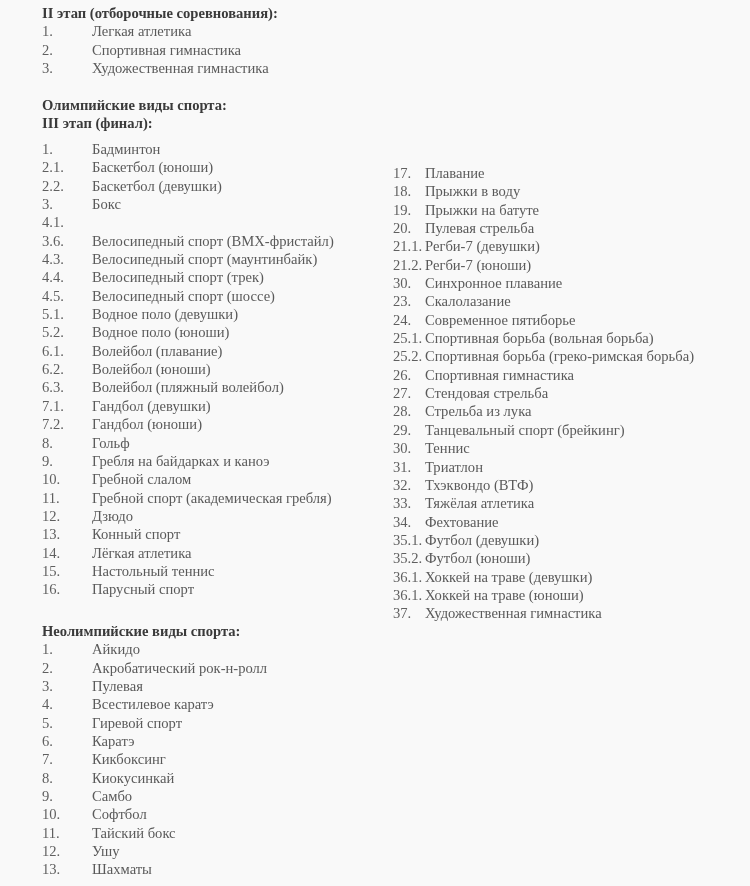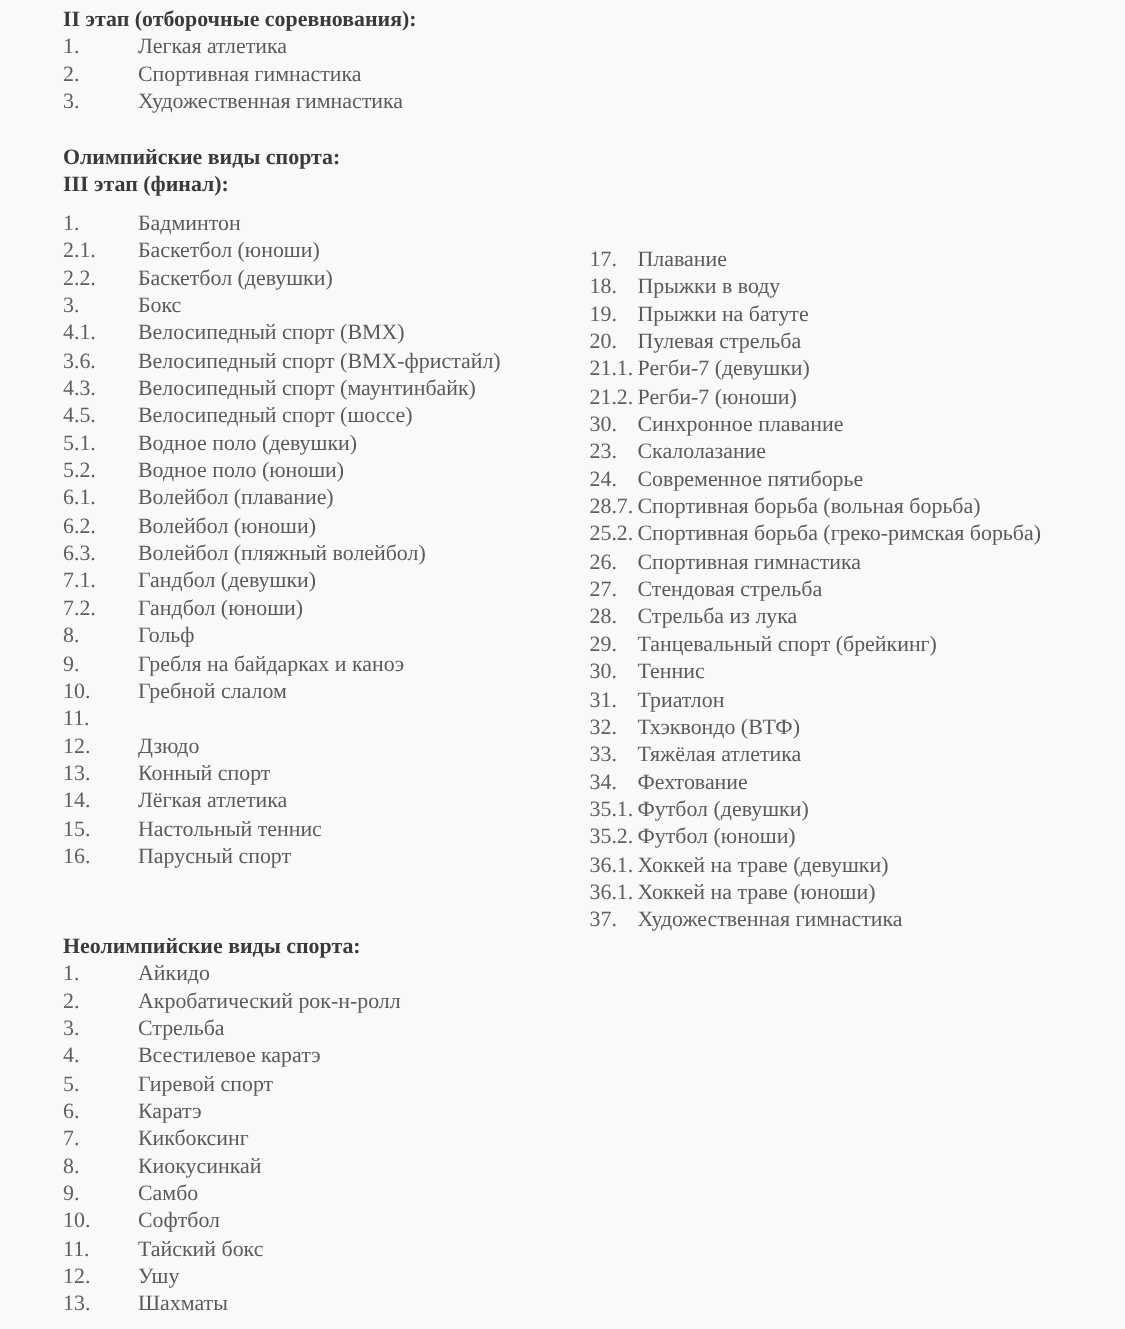--- a/index.html
+++ b/index.html
@@ -143,31 +143,34 @@
       <div class="row">
         <span class="num">2.2.</span>
         <span class="txt">Баскетбол (девушки)</span>
       </div>
       <div class="row">
         <span class="num">3.</span>
         <span class="txt">Бокс</span>
       </div>
       <div class="row">
         <span class="num">4.1.</span>
-        <span class="txt">Велосипедный спорт (BMX)</span>
       </div>
       <div class="row">
         <span class="num">3.6.</span>
         <span class="txt">Велосипедный спорт (BMX-фристайл)</span>
       </div>
       <div class="row">
         <span class="num">4.3.</span>
         <span class="txt">Велосипедный спорт (маунтинбайк)</span>
       </div>
       <div class="row">
+        <span class="num">4.4.</span>
+        <span class="txt">Велосипедный спорт (трек)</span>
+      </div>
+      <div class="row">
         <span class="num">4.5.</span>
         <span class="txt">Велосипедный спорт (шоссе)</span>
       </div>
       <div class="row">
         <span class="num">5.1.</span>
         <span class="txt">Водное поло (девушки)</span>
       </div>
       <div class="row">
         <span class="num">5.2.</span>
         <span class="txt">Водное поло (юноши)</span>
@@ -199,20 +202,21 @@
       <div class="row">
         <span class="num">9.</span>
         <span class="txt">Гребля на байдарках и каноэ</span>
       </div>
       <div class="row">
         <span class="num">10.</span>
         <span class="txt">Гребной слалом</span>
       </div>
       <div class="row">
         <span class="num">11.</span>
+        <span class="txt">Гребной спорт (академическая гребля)</span>
       </div>
       <div class="row">
         <span class="num">12.</span>
         <span class="txt">Дзюдо</span>
       </div>
       <div class="row">
         <span class="num">13.</span>
         <span class="txt">Конный спорт</span>
       </div>
       <div class="row">
@@ -260,21 +264,21 @@
       </div>
       <div class="row">
         <span class="num">23.</span>
         <span class="txt">Скалолазание</span>
       </div>
       <div class="row">
         <span class="num">24.</span>
         <span class="txt">Современное пятиборье</span>
       </div>
       <div class="row">
-        <span class="num">28.7.</span>
+        <span class="num">25.1.</span>
         <span class="txt">Спортивная борьба (вольная борьба)</span>
       </div>
       <div class="row">
         <span class="num">25.2.</span>
         <span class="txt">Спортивная борьба (греко-римская борьба)</span>
       </div>
       <div class="row">
         <span class="num">26.</span>
         <span class="txt">Спортивная гимнастика</span>
       </div>
@@ -338,21 +342,21 @@
         <div class="row">
           <span class="num">1.</span>
           <span class="txt">Айкидо</span>
         </div>
         <div class="row">
           <span class="num">2.</span>
           <span class="txt">Акробатический рок-н-ролл</span>
         </div>
         <div class="row">
           <span class="num">3.</span>
-          <span class="txt">Стрельба</span>
+          <span class="txt">Пулевая</span>
         </div>
         <div class="row">
           <span class="num">4.</span>
           <span class="txt">Всестилевое каратэ</span>
         </div>
         <div class="row">
           <span class="num">5.</span>
           <span class="txt">Гиревой спорт</span>
         </div>
         <div class="row">

